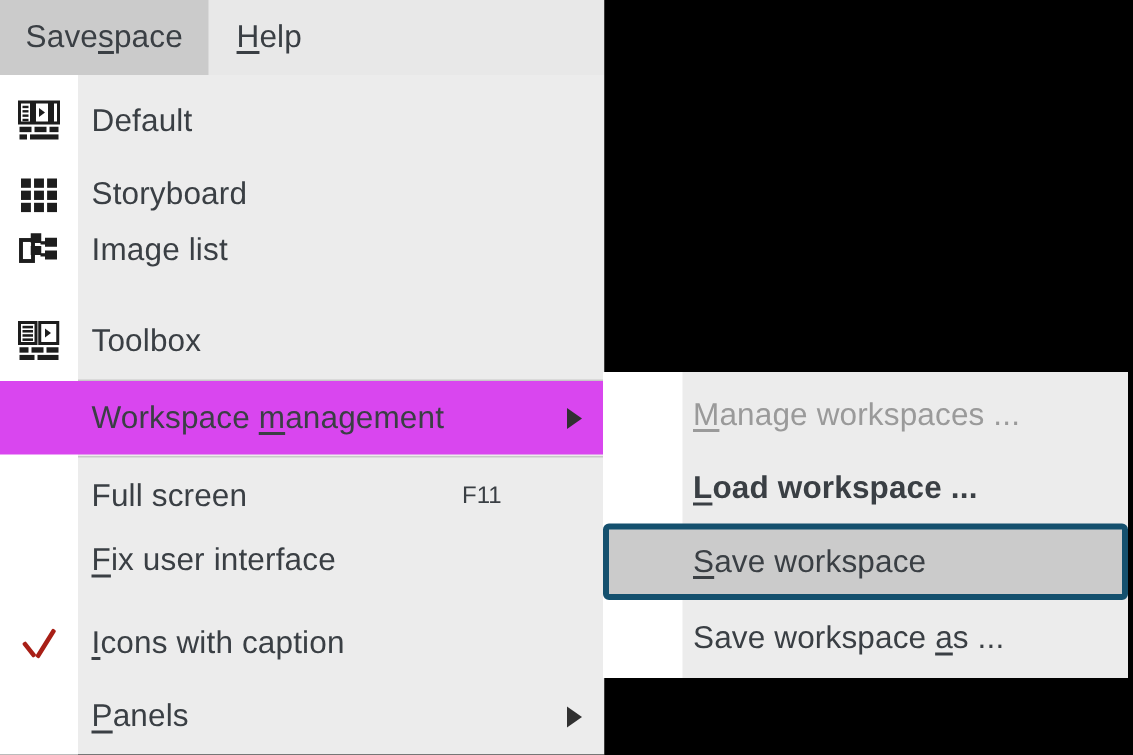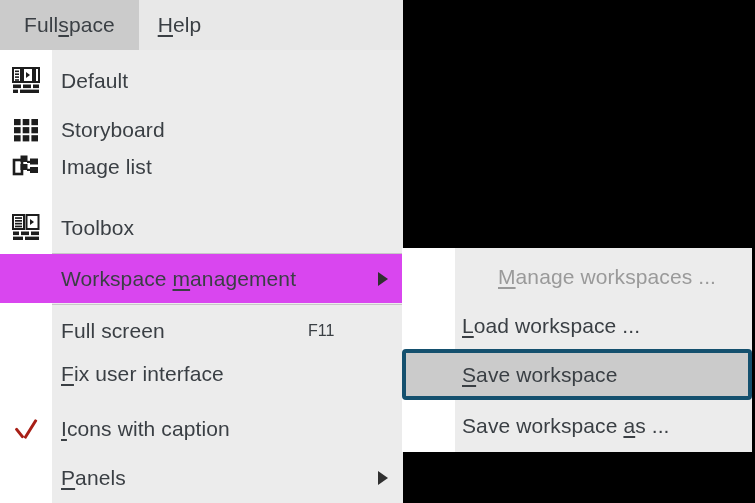--- a/index.html
+++ b/index.html
@@ -106,21 +106,21 @@
 </style>
 </head>
 <body>
 
 <div id="root">
 
   <div class="backdrop"></div>
 
   <div class="menubar">
     <div class="menubar-item active mb-workspace">
-      <span>Full</span>
+      <span>Save</span>
         <span class="ul">s</span>
         <span>pace</span>
     </div>
     <div class="menubar-item mb-help">
       <span class="ul">H</span>
         <span>elp</span>
     </div>
   </div>
 
   <div class="menu-panel">
@@ -232,25 +232,25 @@
     <div class="menu-row" style="top:403px;">
       <div class="row-icon"></div>
       <span class="row-label"><span class="ul">P</span><span>anels</span></span>
       <span class="row-arrow"></span>
     </div>
   </div>
 
   <div class="submenu">
     <div class="submenu-body"></div>
 
-    <div class="sub-row" style="top:4px;padding-left:36px;">
+    <div class="sub-row" style="top:4px;">
       <span class="sub-label disabled"><span class="ul">M</span><span>anage workspaces ...</span></span>
     </div>
 
-    <div class="sub-row" style="top:53px;">
+    <div class="sub-row" style="top:53px;font-weight:bold;">
       <span class="sub-label"><span class="ul">L</span><span>oad workspace ...</span></span>
     </div>
 
     <div class="sub-row highlight" style="top:101px;">
       <span class="sub-label"><span class="ul">S</span><span>ave workspace</span></span>
     </div>
 
     <div class="sub-row" style="top:153px;">
       <span class="sub-label"><span>Save workspace </span><span class="ul">a</span><span>s ...</span></span>
     </div>

